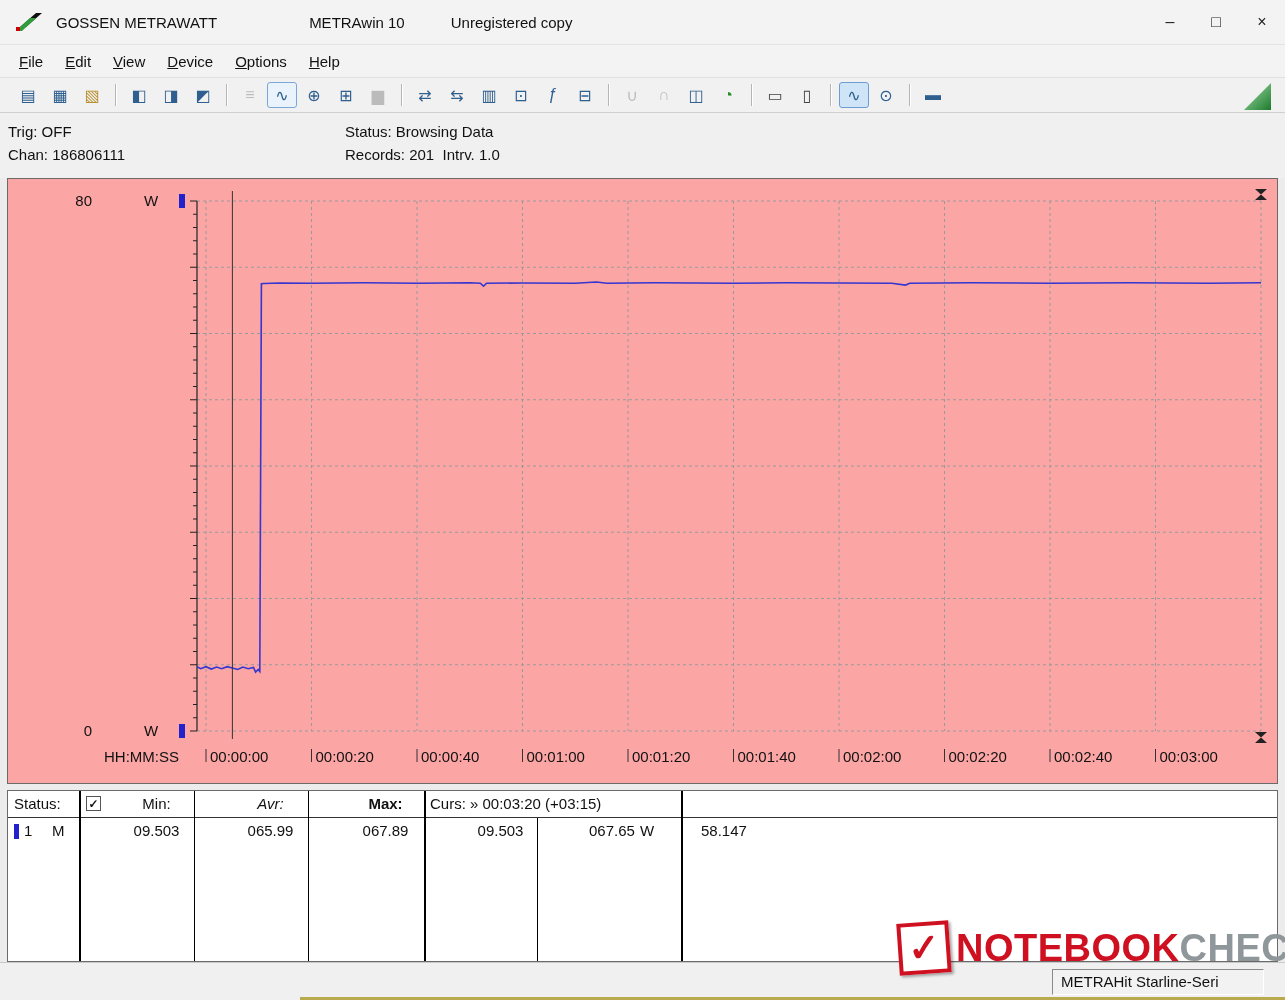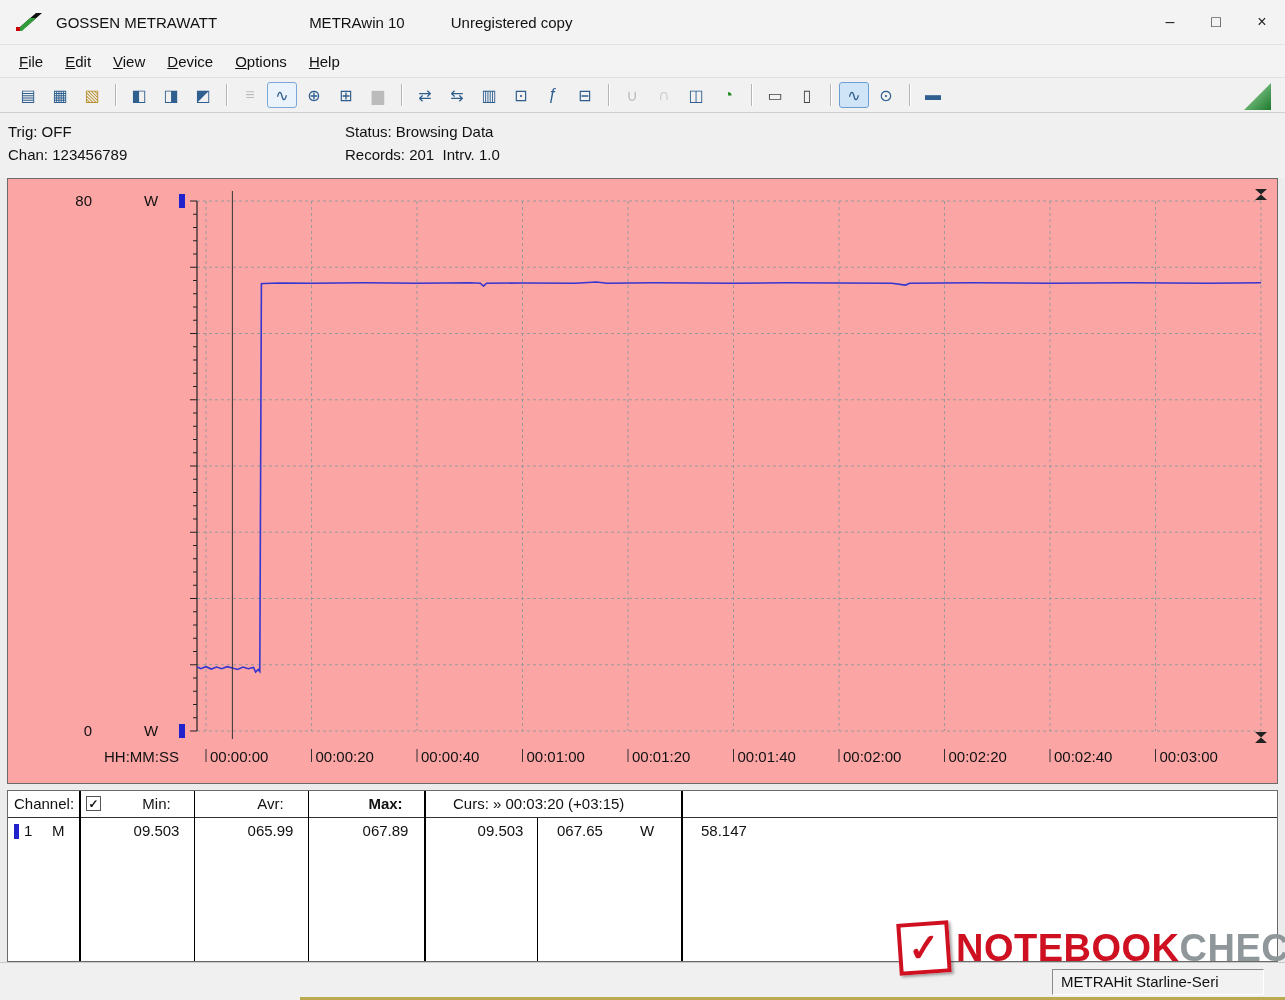--- a/index.html
+++ b/index.html
@@ -132,21 +132,21 @@
     <div class="tb-sep"></div>
     <div class="tb-btn pressed" style="color: rgb(47, 95, 143);">∿</div>
     <div class="tb-btn" style="color: rgb(47, 95, 143);">⊙</div>
     <div class="tb-sep"></div>
     <div class="tb-btn" style="color: rgb(47, 95, 143);">▬</div>
     <div class="tb-triangle"></div>
 </div>
 
 <div class="status-area">
   <span class="st" id="st-trig">Trig: OFF</span>
-  <span class="st" id="st-chan">Chan: 123456789</span>
+  <span class="st" id="st-chan">Chan: 186806111</span>
   <span class="st" id="st-status">Status: Browsing Data</span>
   <span class="st" id="st-records">Records: 201 &nbsp;Intrv. 1.0</span>
 </div>
 
 <div class="chart-panel">
   <svg id="chart-svg" width="1269" height="604" viewBox="0 0 1269 604">
       <line x1="189" y1="552" x2="1253" y2="552" stroke="#9a9a9a" stroke-width="1" stroke-dasharray="3 3"></line>
       <line x1="189" y1="485.75" x2="1253" y2="485.75" stroke="#9a9a9a" stroke-width="1" stroke-dasharray="3 3"></line>
       <line x1="189" y1="419.5" x2="1253" y2="419.5" stroke="#9a9a9a" stroke-width="1" stroke-dasharray="3 3"></line>
       <line x1="189" y1="353.25" x2="1253" y2="353.25" stroke="#9a9a9a" stroke-width="1" stroke-dasharray="3 3"></line>
@@ -245,37 +245,37 @@
 <div class="stats-panel">
   <div class="sp-header-line"></div>
 
   <div class="vline" style="left:71px;width:2px;"></div>
   <div class="vline" style="left:186px;width:1px;"></div>
   <div class="vline" style="left:300px;width:1px;"></div>
   <div class="vline" style="left:416px;width:2px;"></div>
   <div class="vline" style="left:529px;width:1px;top:27px;"></div>
   <div class="vline" style="left:673px;width:2px;"></div>
 
-  <div class="sp-label" style="left:6px;">Channel:</div>
+  <div class="sp-label" style="left:6px;">Status:</div>
   <div class="sp-checkbox">
     <span>✓</span>
   </div>
   <div class="sp-label sp-center" style="left:73px;width:112px;">Min:</div>
-  <div class="sp-label sp-center" style="left:187px;width:112px;">Avr:</div>
+  <div class="sp-label sp-center" style="left:187px;width:112px;font-style:italic;">Avr:</div>
   <div class="sp-label sp-center" style="left:301px;width:114px;font-weight:bold;">Max:</div>
-  <div class="sp-label" style="left:445px;">Curs: » 00:03:20 (+03:15)</div>
+  <div class="sp-label" style="left:422px;">Curs: » 00:03:20 (+03:15)</div>
 
   <div class="sp-marker" id="sp-marker" style="background: rgb(34, 34, 204);"></div>
   <div class="sp-cell" style="left:16px;">1</div>
   <div class="sp-cell" style="left:44px;">M</div>
   <div class="sp-cell sp-center" style="left:73px;width:112px;">09.503</div>
   <div class="sp-cell sp-center" style="left:187px;width:112px;">065.99</div>
   <div class="sp-cell sp-center" style="left:301px;width:114px;">067.89</div>
   <div class="sp-cell sp-center" style="left:417px;width:112px;">09.503</div>
-  <div class="sp-cell" style="left:549px;">067.65</div>
+  <div class="sp-cell" style="left:581px;">067.65</div>
   <div class="sp-cell" style="left:632px;">W</div>
   <div class="sp-cell" style="left:693px;text-align:right;">58.147</div>
 </div>
 
 <div class="footer">
   <div class="device-field">METRAHit Starline-Seri</div>
 </div>
 <div class="bottom-strip"></div>
 
 <div class="watermark">

